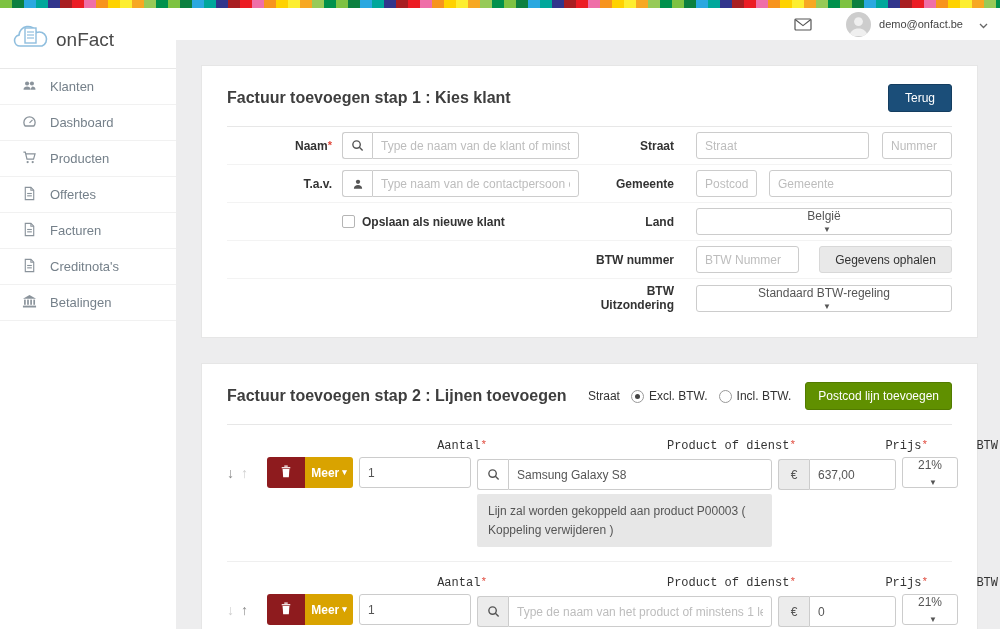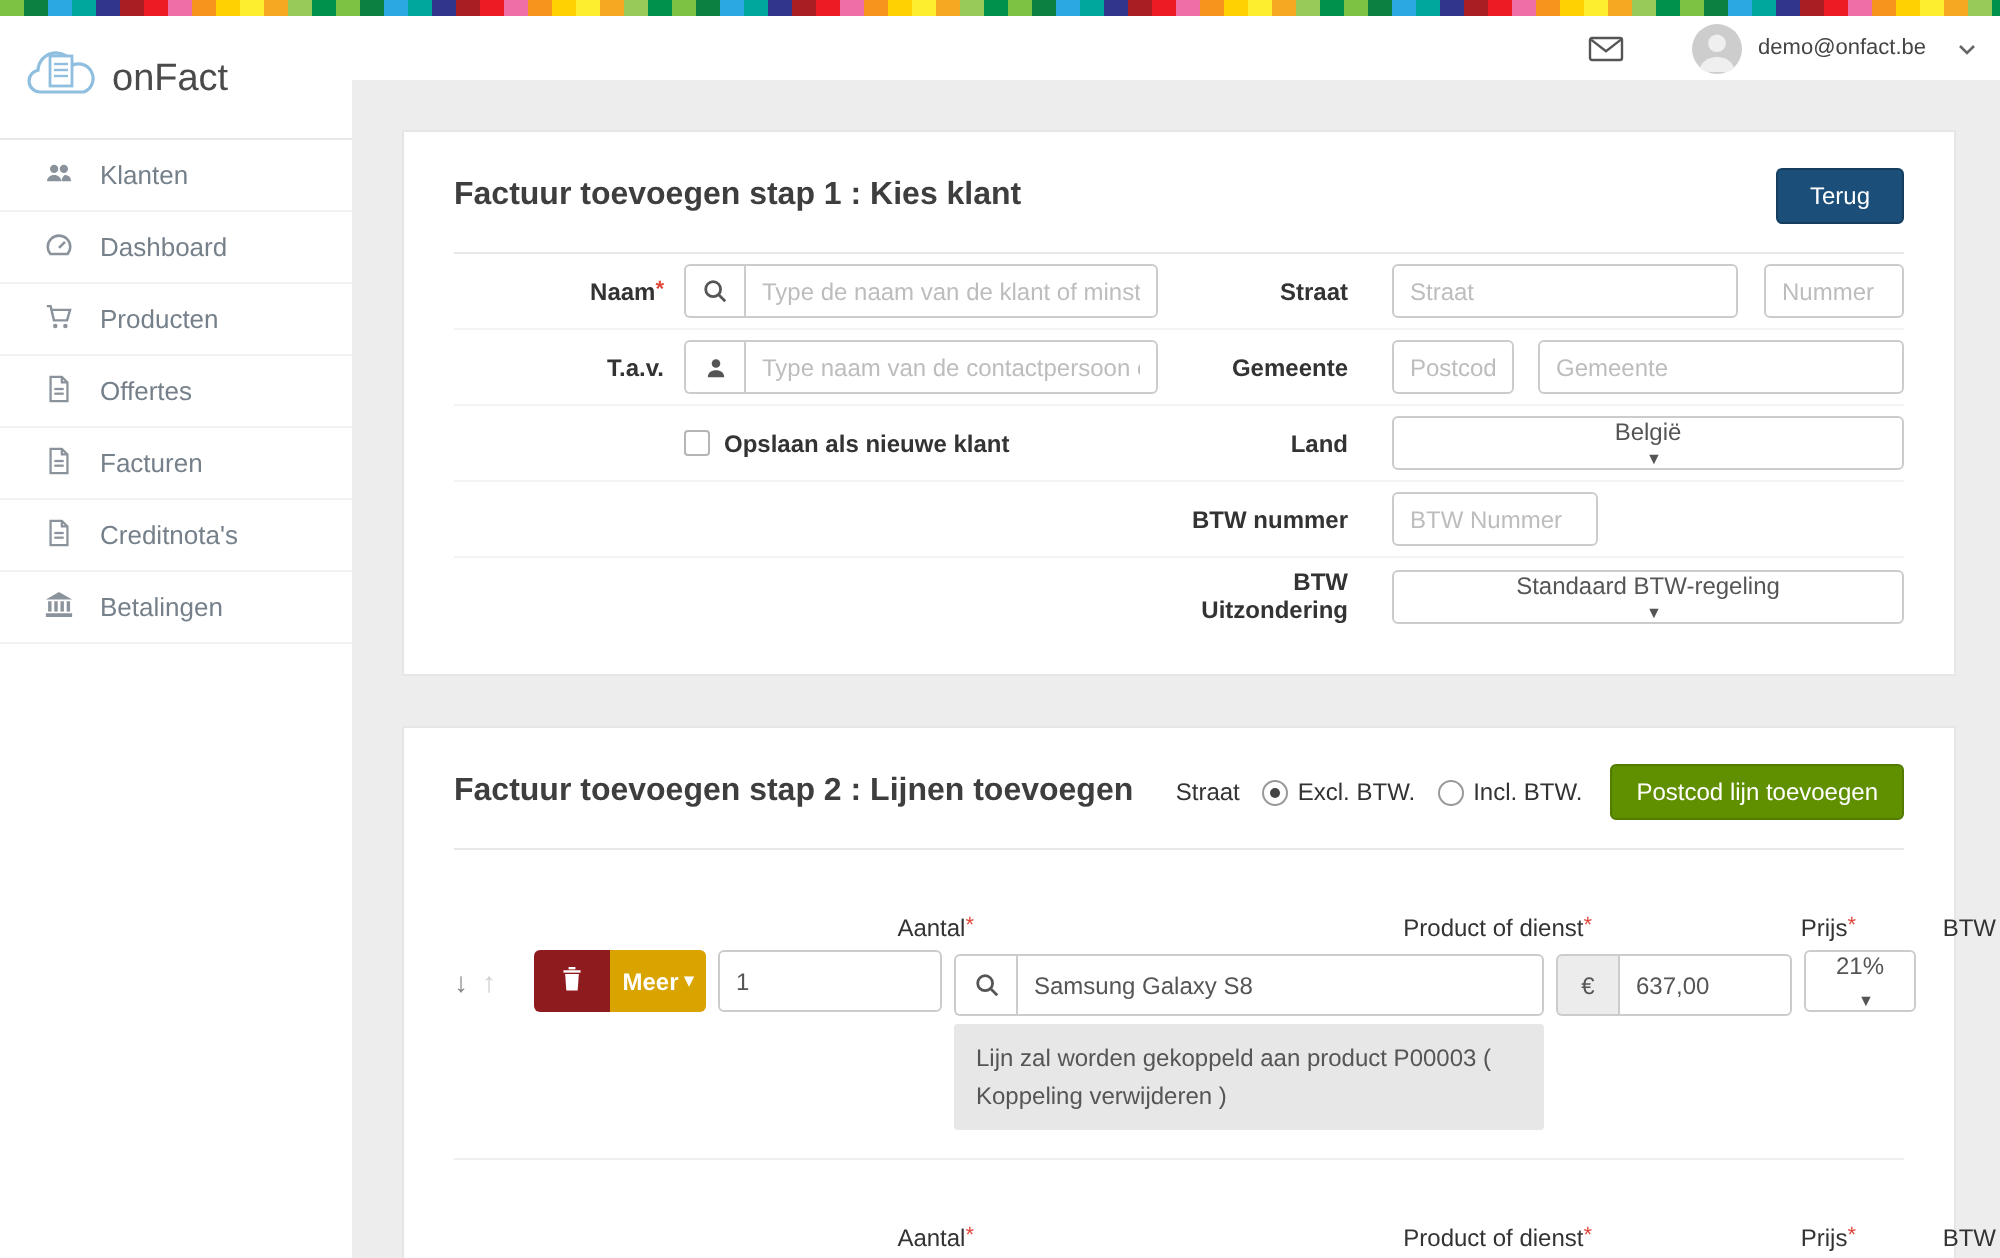--- a/index.html
+++ b/index.html
@@ -77,21 +77,21 @@
   .cb-label { font-size:12px; font-weight:bold; color:#333; margin-left:7px; }
 
   
   .prices-wrap { display:flex; align-items:center; gap:14px; }
   .prices { display:flex; align-items:center; gap:5px; font-size:12px; color:#333; }
   .radio { width:13px; height:13px; border:1px solid #999; border-radius:50%;
     position:relative; background:#fff; cursor:pointer; flex-shrink:0; margin-left:6px; }
   .radio.on::after { content:""; position:absolute; left:3px; top:3px; right:3px; bottom:3px;
     background:#444; border-radius:50%; }
 
-  .lhead { display:flex; gap:14px; font-size:12px; color:#333; margin:32px 0 4px; }
+  .lhead { display:flex; gap:14px; font-size:12px; color:#333; margin:14px 0 4px;font-family:Liberation Mono, monospace; }
   .lhead div { text-align:right; }
   .lrow { display:flex; align-items:center; gap:6px; }
   .c-arrows { width:34px; flex-shrink:0; display:flex; gap:7px; align-items:center; }
   .c-btns  { width:86px; flex-shrink:0; }
   .c-qty   { width:112px; flex-shrink:0; }
   .c-prod  { width:295px; flex-shrink:0; }
   .c-price { width:118px; flex-shrink:0; }
   .c-btw   { width:56px; flex-shrink:0; }
 
   .arrow { font-size:14px; font-weight:bold; cursor:pointer; line-height:1; }
@@ -298,20 +298,21 @@
               <span class="arr">▼</span>
             </div>
           </div>
         </div>
 
         <div class="frow">
           <div class="cell-l"></div>
           <div class="cell-r">
             <span class="lbl lbl-r">BTW nummer</span>
             <input class="txt" style="width: 103px;" placeholder="BTW Nummer">
+            <button class="btn btn-gray" style="margin-left:20px; flex:1;">Gegevens ophalen</button>
           </div>
         </div>
 
         <div class="frow last">
           <div class="cell-l"></div>
           <div class="cell-r">
             <span class="lbl lbl-r">BTW Uitzondering</span>
             <div class="sel" style="flex:1;">
               <span>Standaard BTW-regeling</span>
               <span class="arr">▼</span>

